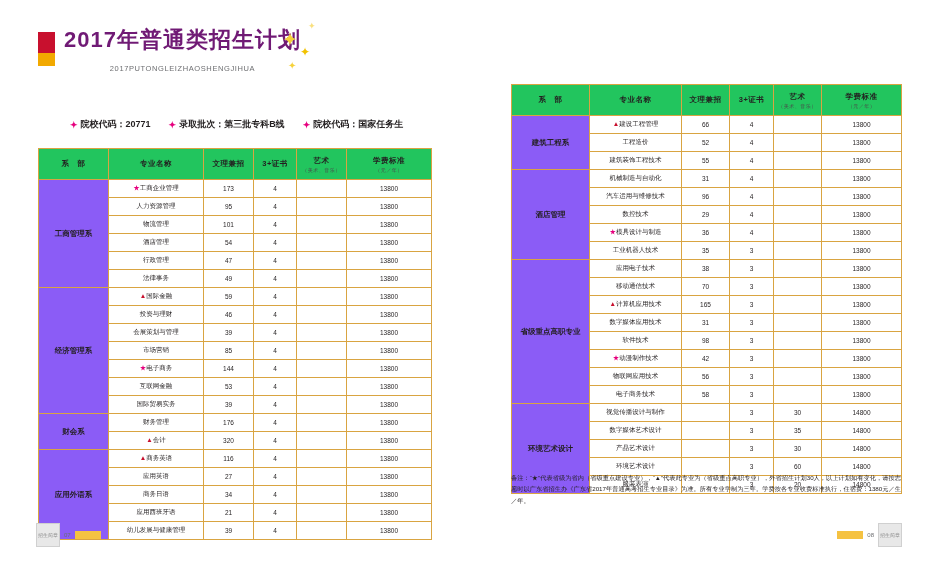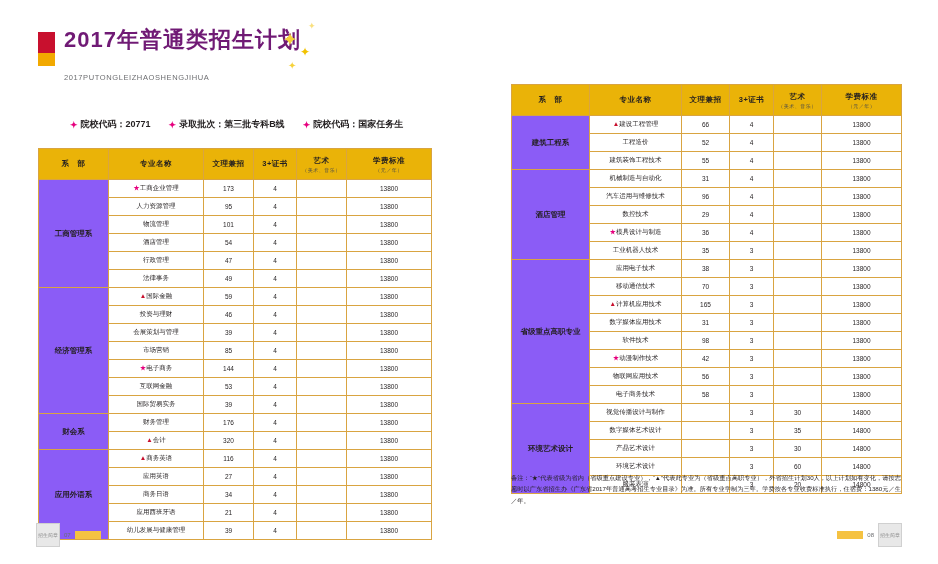--- a/index.html
+++ b/index.html
@@ -50,25 +50,26 @@
   }
   .main-title {
     font-size: 22px;
     font-weight: bold;
     color: #701a75;
     letter-spacing: 1px;
     line-height: 1.1;
     white-space: nowrap;
   }
   .sub-title {
-    margin-top: 21px;
+    margin-top: 12px;
     font-size: 7.5px;
     color: #6d6e71;
     letter-spacing: 0.6px;
     white-space: nowrap;
+    text-align: center;
   }
   .sparkle {
     position: absolute;
     color: #f2c200;
     font-size: 14px;
     line-height: 1;
     user-select: none;
   }
   .sparkle.s1 { left: 282px; top: 30px; font-size: 19px; color: #f6d23a; }
   .sparkle.s2 { left: 300px; top: 46px; font-size: 12px; color: #f2c200; }
@@ -104,21 +105,21 @@
   table th, table td {
     border: 0.6px solid #d9a441;
     text-align: center;
     vertical-align: middle;
     padding: 0;
     height: 17px;
     font-weight: normal;
     white-space: nowrap;
   }
   thead th {
-    background: #eab308;
+    background: #22c55e;
     font-weight: bold;
     font-size: 7.5px;
     height: 30px;
     color: #231f20;
     letter-spacing: 0.5px;
   }
   thead th .unit {
     display: block;
     font-size: 5px;
     font-weight: normal;

